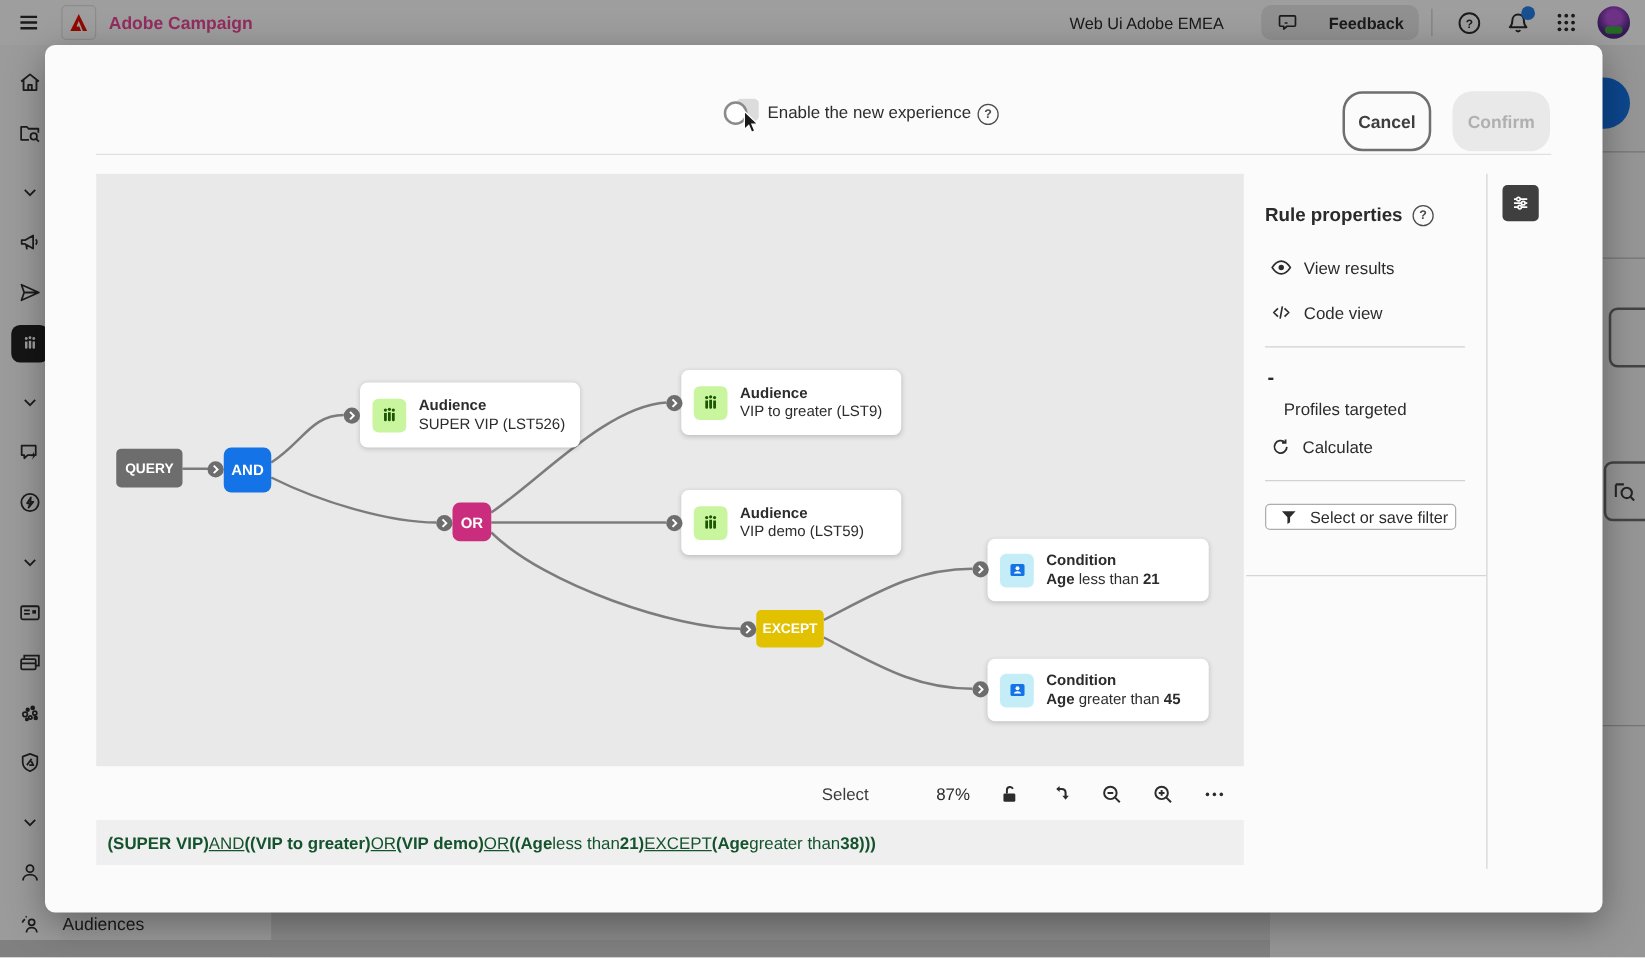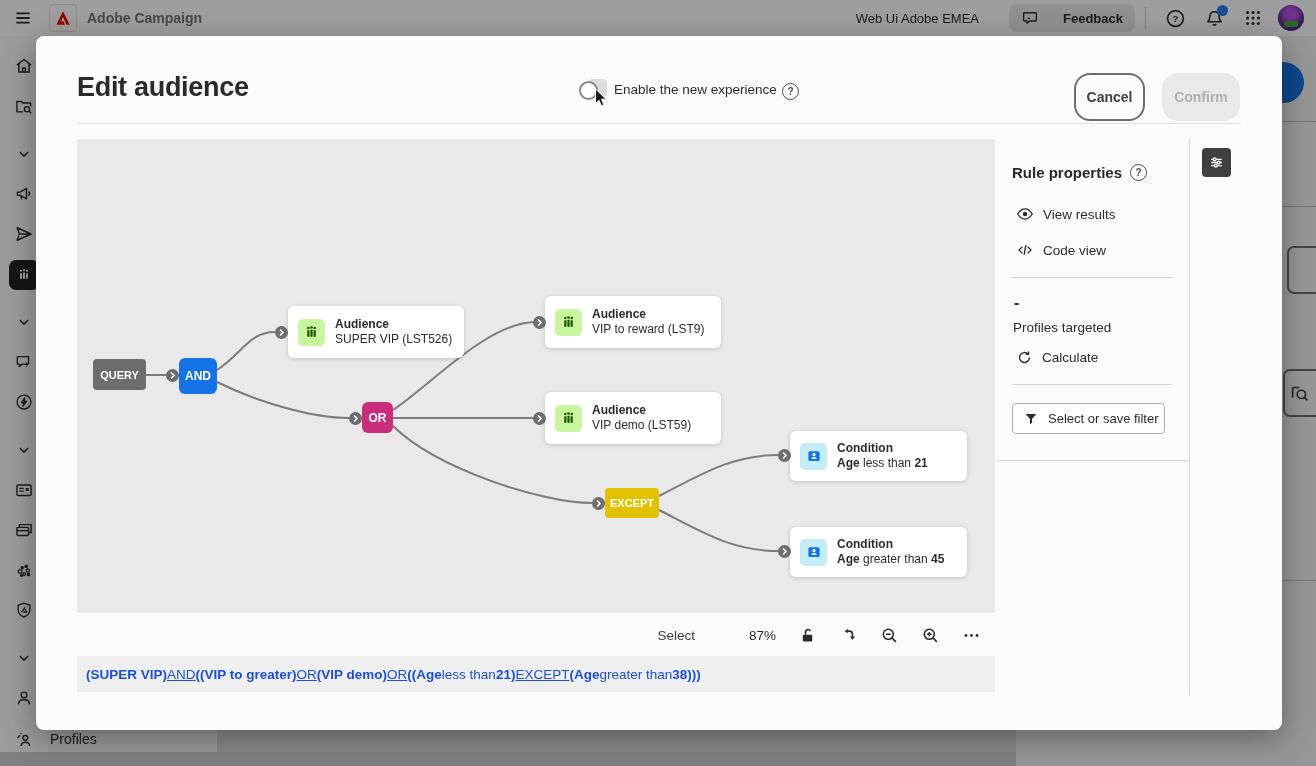--- a/index.html
+++ b/index.html
@@ -3,21 +3,21 @@
 <meta charset="utf-8">
 <style>
   html,body{margin:0;padding:0;}
   body{width:1316px;height:766px;overflow:hidden;font-family:"Liberation Sans",sans-serif;background:#f1f1f1;position:relative;}
   .abs{position:absolute;}
   svg{display:block;}
   
   #page{position:absolute;inset:0;}
   #topbar{position:absolute;left:0;top:0;width:1316px;height:36px;background:#ffffff;display:flex;align-items:center;}
   .tb-ic{color:#2c2c2c;display:flex;align-items:center;justify-content:center;}
-  #topbar .title{font-size:14px;font-weight:700;color:#737373;margin-left:10px;}
+  #topbar .title{font-size:14px;font-weight:700;color:#ec4899;margin-left:10px;}
   .logo-box{width:26px;height:26px;border:1px solid #e3e3e3;border-radius:4px;display:flex;align-items:center;justify-content:center;margin-left:16px;}
   .env{font-size:13px;color:#2c2c2c;}
   .feedback-btn{display:flex;align-items:center;gap:24px;background:#e9e9e9;border-radius:8px;height:28px;padding:0 12px;font-size:13px;font-weight:700;color:#2c2c2c;}
   .tb-divider{width:1px;height:22px;background:#d0d0d0;margin:0 10px;}
   .avatar{width:26px;height:26px;border-radius:50%;background:radial-gradient(circle at 50% 35%,#b14fd8 0 28%,#5c2e91 60%,#3f1f6e 100%);position:relative;overflow:hidden;}
   .avatar:after{content:"";position:absolute;left:6px;bottom:4px;width:14px;height:6px;border-radius:3px;background:#3faa3f;}
   #rail{position:absolute;left:0;top:36px;width:48px;height:730px;background:#fbfbfb;}
   .rail-ic{position:absolute;left:14px;width:20px;height:20px;color:#2e2e2e;}
   .rail-sel{position:absolute;left:9px;width:30px;height:30px;background:#222;border-radius:7px;display:flex;align-items:center;justify-content:center;color:#fff;}
   #navpanel{position:absolute;left:48px;top:36px;width:169px;height:730px;background:#f7f7f7;}
@@ -54,33 +54,33 @@
   .card-ic-cond{background:#c4edf8;color:#1473e6;}
   .card-title{font-size:12px;font-weight:700;color:#2c2c2c;line-height:15px;}
   .card-sub{font-size:12px;color:#2c2c2c;line-height:15px;}
   .chev{position:absolute;width:13px;height:13px;border-radius:50%;background:#6d6d6d;display:flex;align-items:center;justify-content:center;}
   
   #cv-toolbar{position:absolute;left:41px;top:584px;width:918px;height:30px;display:flex;align-items:center;justify-content:flex-end;gap:22px;padding-right:14px;box-sizing:border-box;color:#2c2c2c;}
   #cv-toolbar .txt{font-size:13.5px;color:#3c3c3c;}
   #cv-toolbar .pct{font-size:13.5px;font-weight:400;margin-left:32px;}
   .tool-ic{width:19px;height:19px;color:#2c2c2c;}
   
-  #formula{position:absolute;left:41px;top:620px;width:918px;height:36px;background:#efefef;display:flex;align-items:center;padding:0 9px;box-sizing:border-box;font-size:13.5px;color:#1d4ed8;white-space:nowrap;overflow:hidden;}
+  #formula{position:absolute;left:41px;top:620px;width:918px;height:36px;background:#efefef;display:flex;align-items:center;padding:0 9px;box-sizing:border-box;font-size:13.5px;color:#14532d;white-space:nowrap;overflow:hidden;}
   .seg-b{font-weight:700;}
   .seg-u{text-decoration:underline;}
   
   #rulepanel{position:absolute;left:976px;top:128px;width:160px;}
   .rp-title-row{display:flex;align-items:center;gap:8px;margin-bottom:24px;}
   .rp-title{font-size:15px;font-weight:700;color:#2a2a2a;}
   .rp-item{display:flex;align-items:center;gap:9px;font-size:13.5px;color:#2c2c2c;margin:0 0 18px 4px;}
   .rp-item svg{flex:0 0 auto;}
   .rp-div{height:1px;background:#d2d2d2;margin:0 0 18px 0;}
   .rp-dash{font-size:16px;font-weight:800;color:#2a2a2a;margin:2px 0 10px 2px;line-height:14px;}
-  .rp-caption{font-size:13.5px;color:#2c2c2c;margin:0 0 14px 1px;}
-  .rp-filter-btn{display:flex;align-items:center;gap:9px;width:153px;height:31px;border:1px solid #adadad;border-radius:4px;background:#fff;font-size:13px;color:#2c2c2c;padding:0 0 0 10px;box-sizing:border-box;}
+  .rp-caption{font-size:13.5px;color:#2c2c2c;margin:0 0 14px 15px;}
+  .rp-filter-btn{display:flex;align-items:center;gap:9px;width:153px;height:21px;border:1px solid #adadad;border-radius:4px;background:#fff;font-size:13px;color:#2c2c2c;padding:0 0 0 10px;box-sizing:border-box;}
   .v-divider{position:absolute;left:1153px;top:103px;width:1px;height:556px;background:#d5d5d5;}
   .rp-div2{position:absolute;left:961px;top:424px;width:192px;height:1px;background:#d5d5d5;}
   .sliders-btn{position:absolute;left:1166px;top:112px;width:29px;height:29px;background:#3f3f3f;border-radius:4px;display:flex;align-items:center;justify-content:center;color:#fff;}
   
   #cursor{position:absolute;left:558px;top:52px;z-index:12;}
 </style>
 </head>
 <body>
 
 <div id="page">
@@ -238,21 +238,21 @@
         </svg>
     </div>
     <div class="rail-ic" style="top:694px">
       <svg width="20" height="20" viewBox="0 0 24 24" fill="none" stroke="currentColor" stroke-width="1.7">
           <circle cx="13.6" cy="9.4" r="2.9"></circle>
           <path d="M8.6 19.3c0-3 2.3-4.7 5-4.7s5 1.7 5 4.7"></path>
           <path d="M7.2 6.5a5 5 0 0 0-2.5 3.2M8.9 3.9a8 8 0 0 0-1 .6"></path>
         </svg>
     </div>
   </div>
-  <div class="aud-row-label">Profiles</div>
+  <div class="aud-row-label">Audiences</div>
 
   <div id="content-bg"></div>
   <div id="right-bg"></div>
   <div id="bottom-strip"></div>
   <div class="blue-peek"></div>
   <div class="bg-line" style="left:1282px;top:121px;width:34px"></div>
   <div class="bg-line" style="left:1282px;top:206px;width:34px"></div>
   <div class="bg-line" style="left:1282px;top:580px;width:34px"></div>
   <div class="bg-box" style="left:1287px;top:246px;width:40px;height:44px"></div>
   <div class="bg-box" style="left:1283px;top:369px;width:44px;height:44px;display:flex;align-items:center;padding-left:4px;color:#3c3c3c">
@@ -260,21 +260,20 @@
         <path d="M4 6h7M4 6v11"></path>
         <circle cx="13.5" cy="13.5" r="4.5"></circle>
         <path d="M16.8 16.8 20 20"></path>
       </svg>
   </div>
 </div>
 
 <div id="dim"></div>
 
 <div id="modal">
-  <div class="modal-title">Edit audience</div>
 
   <div class="toggle-hover"></div>
   <div class="toggle-knob"></div>
   <div class="toggle-label">Enable the new experience</div>
   <div class="abs" style="left:746px;top:45px"><span class="help-circ">?</span></div>
 
   <button class="btn btn-cancel">Cancel</button>
   <button class="btn btn-confirm" disabled="">Confirm</button>
   <div class="hdr-divider"></div>
 
@@ -316,21 +315,21 @@
       <div class="card-ic card-ic-aud">
         <svg width="19" height="19" viewBox="0 0 24 24" fill="currentColor">
             <circle cx="8" cy="6.4" r="1.6"></circle>
             <circle cx="12" cy="5.6" r="1.6"></circle>
             <circle cx="16" cy="6.4" r="1.6"></circle>
             <path d="M6.6 9.3h2.8v7a1.4 1.4 0 0 1-2.8 0ZM10.6 8.5h2.8v7.8a1.4 1.4 0 0 1-2.8 0ZM14.6 9.3h2.8v7a1.4 1.4 0 0 1-2.8 0Z"></path>
           </svg>
       </div>
       <div>
         <div class="card-title">Audience</div>
-        <div class="card-sub">VIP to reward (LST9)</div>
+        <div class="card-sub">VIP to greater (LST9)</div>
       </div>
     </div>
 
     <div class="card" style="left:468px;top:253px">
       <div class="card-ic card-ic-aud">
         <svg width="19" height="19" viewBox="0 0 24 24" fill="currentColor">
             <circle cx="8" cy="6.4" r="1.6"></circle>
             <circle cx="12" cy="5.6" r="1.6"></circle>
             <circle cx="16" cy="6.4" r="1.6"></circle>
             <path d="M6.6 9.3h2.8v7a1.4 1.4 0 0 1-2.8 0ZM10.6 8.5h2.8v7.8a1.4 1.4 0 0 1-2.8 0ZM14.6 9.3h2.8v7a1.4 1.4 0 0 1-2.8 0Z"></path>

